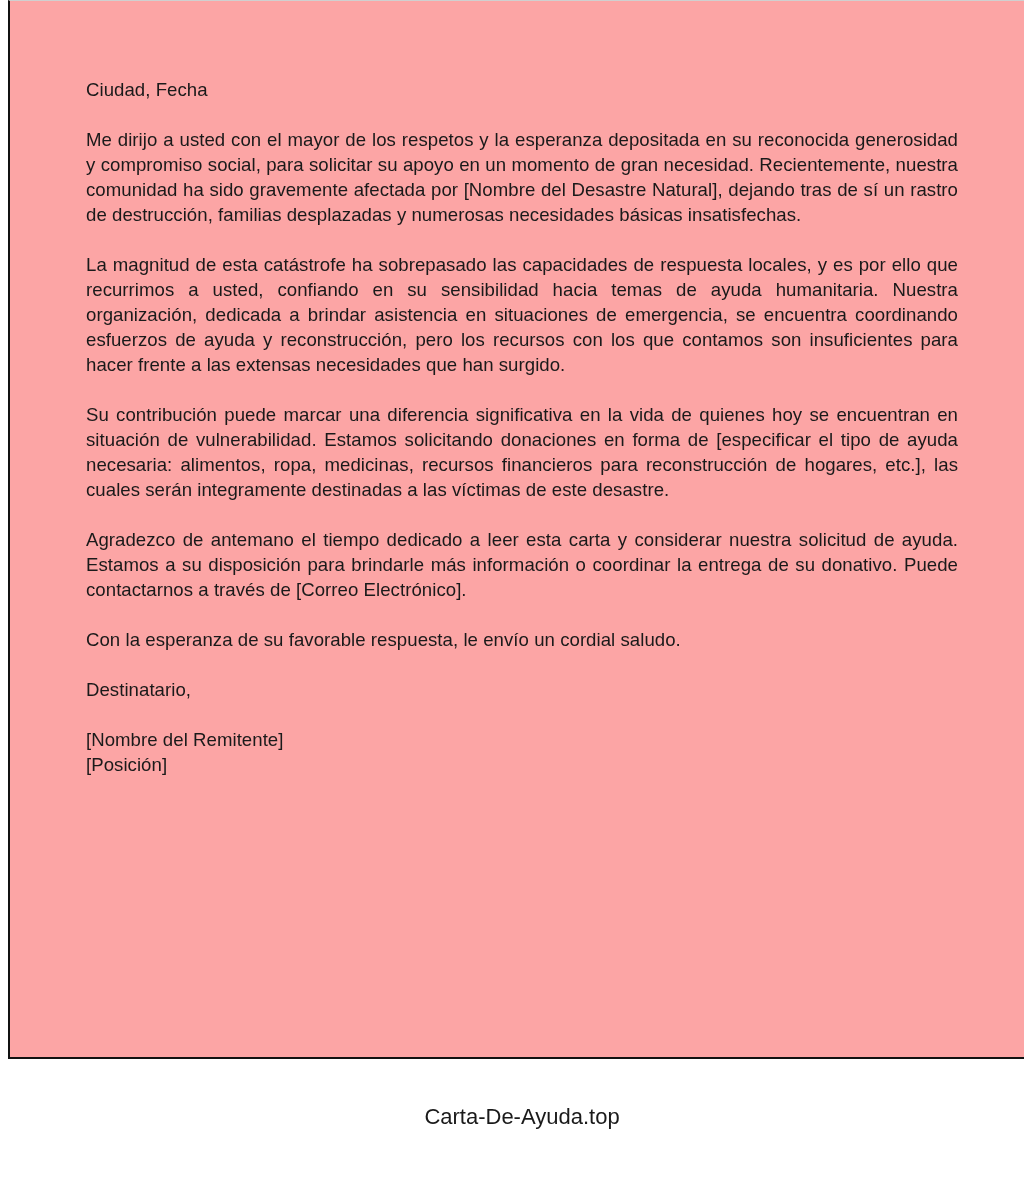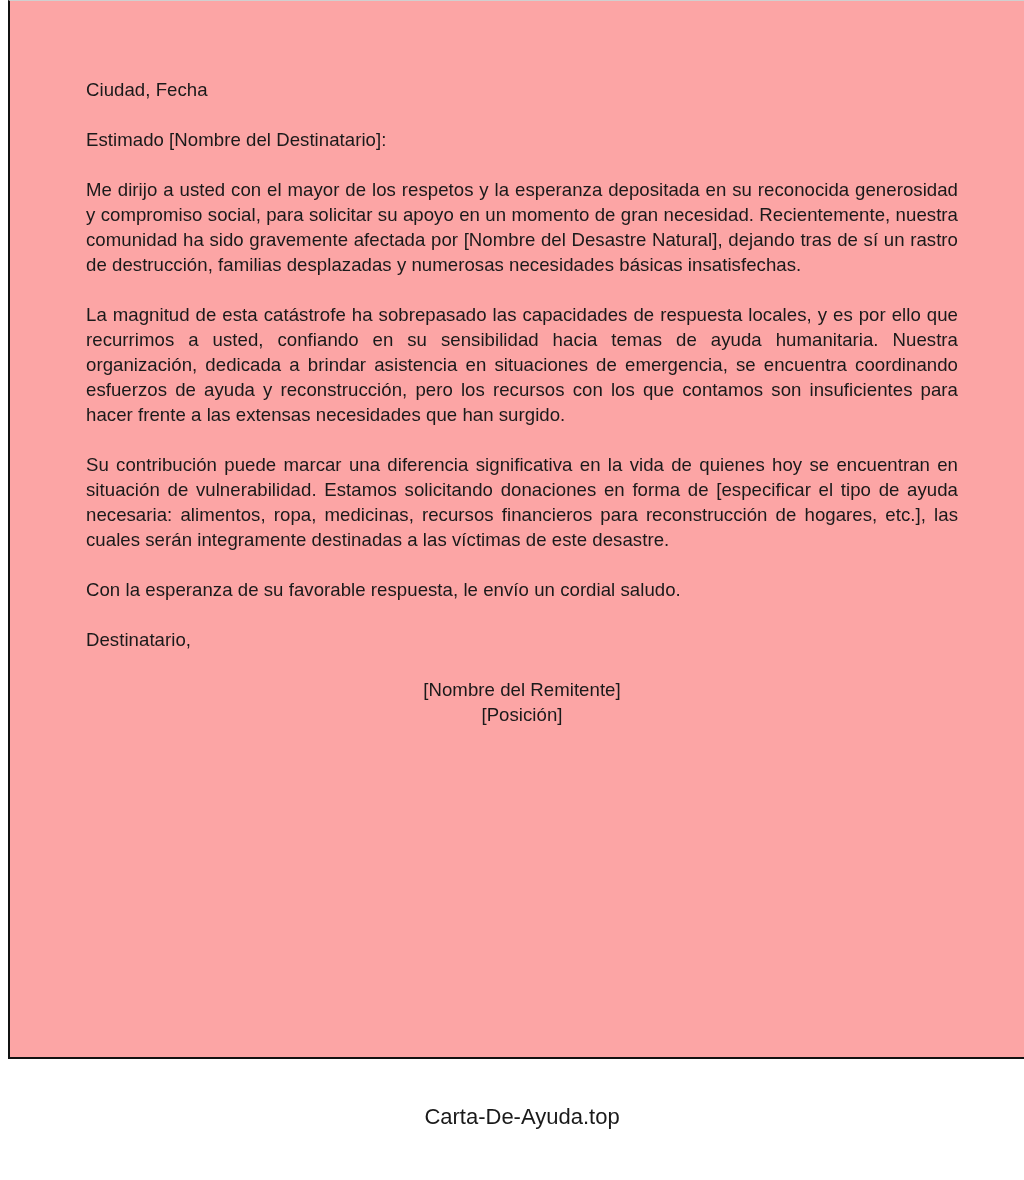--- a/index.html
+++ b/index.html
@@ -41,44 +41,43 @@
       text-align: justify;
     }
     .letter p.left {
       text-align: left;
     }
     .signature {
       margin: 0;
     }
     .signature div {
       line-height: 25px;
-      text-align: center;
     }
     .footer {
       position: absolute;
       left: 0;
       width: 1024px;
       top: 1102px;
       text-align: center;
       font-family: "Liberation Sans", sans-serif;
       font-size: 22px;
       color: #1a1a1a;
       line-height: 28px;
     }
   </style>
 </head>
 <body>
 
 <div class="page">
   <div class="letter">
     <p class="left">Ciudad, Fecha</p>
-    <p class="left">Estimado [Nombre del Destinatario]:</p>
     <p>Me dirijo a usted con el mayor de los respetos y la esperanza depositada en su reconocida generosidad y compromiso social, para solicitar su apoyo en un momento de gran necesidad. Recientemente, nuestra comunidad ha sido gravemente afectada por [Nombre del Desastre Natural], dejando tras de sí un rastro de destrucción, familias desplazadas y numerosas necesidades básicas insatisfechas.</p>
     <p>La magnitud de esta catástrofe ha sobrepasado las capacidades de respuesta locales, y es por ello que recurrimos a usted, confiando en su sensibilidad hacia temas de ayuda humanitaria. Nuestra organización, dedicada a brindar asistencia en situaciones de emergencia, se encuentra coordinando esfuerzos de ayuda y reconstrucción, pero los recursos con los que contamos son insuficientes para hacer frente a las extensas necesidades que han surgido.</p>
     <p>Su contribución puede marcar una diferencia significativa en la vida de quienes hoy se encuentran en situación de vulnerabilidad. Estamos solicitando donaciones en forma de [especificar el tipo de ayuda necesaria: alimentos, ropa, medicinas, recursos financieros para reconstrucción de hogares, etc.], las cuales serán integramente destinadas a las víctimas de este desastre.</p>
+    <p>Agradezco de antemano el tiempo dedicado a leer esta carta y considerar nuestra solicitud de ayuda. Estamos a su disposición para brindarle más información o coordinar la entrega de su donativo. Puede contactarnos a través de [Correo Electrónico].</p>
     <p class="left">Con la esperanza de su favorable respuesta, le envío un cordial saludo.</p>
     <p class="left">Destinatario,</p>
     <div class="signature">
       <div>[Nombre del Remitente]</div>
       <div>[Posición]</div>
     </div>
   </div>
   <div class="footer">Carta-De-Ayuda.top</div>
 </div>
 

